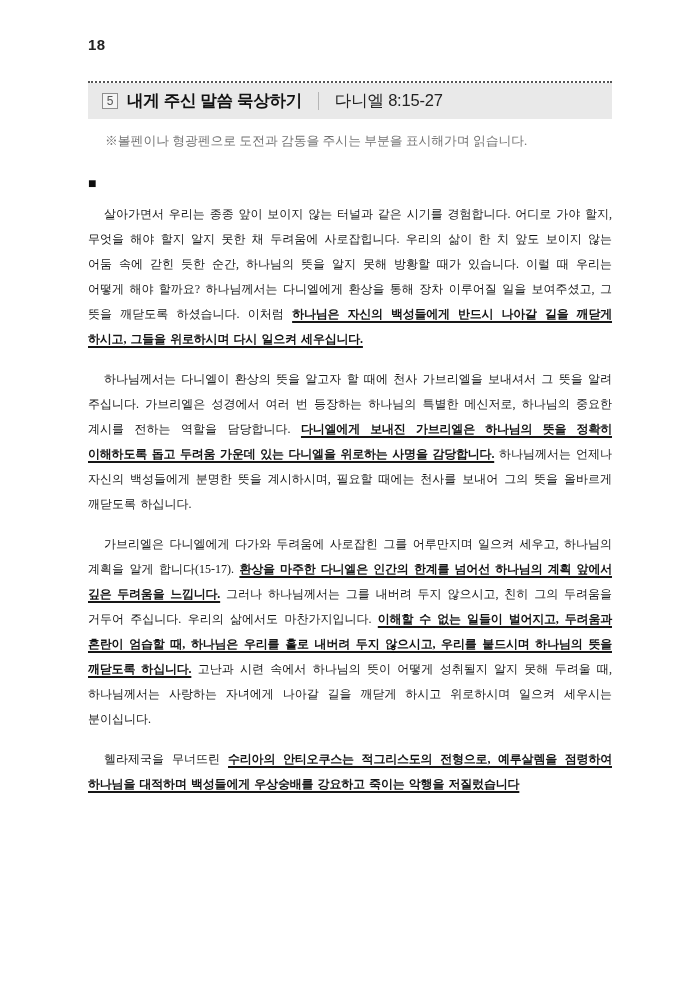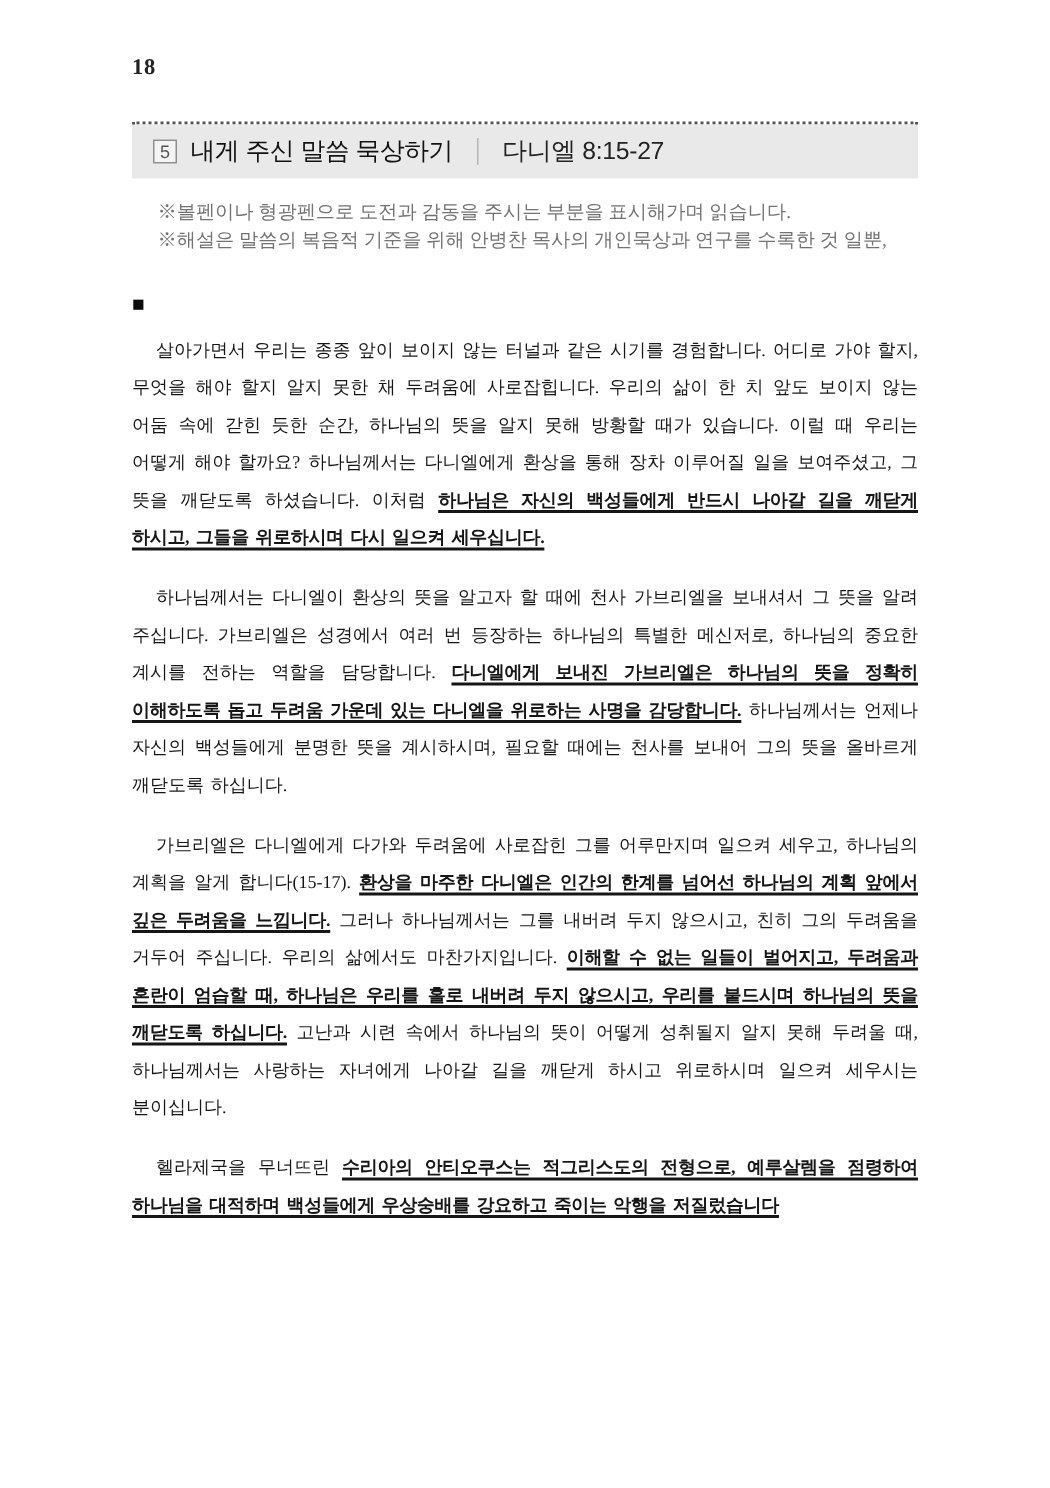--- a/index.html
+++ b/index.html
@@ -11,24 +11,24 @@
     overflow:hidden;
     font-family:"Liberation Serif","DejaVu Serif",serif;
     box-sizing:border-box;
   }
   .content{
     padding:36px 88px 0 88px;
     box-sizing:border-box;
   }
   
   .page-header{
-    font-family:Liberation Serif, serif;
+    font-family:Liberation Sans, sans-serif;
     font-size:13px;
     color:#222;
-    display:flex;align-items:center;gap:8px;
+    display:flex;align-items:flex-start;gap:8px;
     height:18px;
   }
   .page-num{font-size:15px;font-weight:bold;letter-spacing:0.5px;}
   .book-title{font-size:13px;}
   
   .rule-box{margin-top:27px;}
   .dotted-rule{border-top:2px dotted #555;height:0;}
   .section-box{
     background:#e9e9e9;
     height:36px;
@@ -39,21 +39,21 @@
   .num-badge{
     display:inline-flex;align-items:center;justify-content:center;
     width:16px;height:16px;
     border:1px solid #8f8f8f;
     background:#f4f4f4;
     color:#555;
     font-size:12px;line-height:1;
     margin-right:9px;
     box-sizing:border-box;
   }
-  .sec-title{font-size:16.5px;font-weight:normal;color:#111;letter-spacing:-0.3px;}
+  .sec-title{font-size:16.5px;font-weight:bold;color:#111;letter-spacing:-0.3px;}
   .sec-divider{width:1px;height:18px;background:#b5b5b5;margin:0 16px;}
   .sec-scripture{font-size:16.5px;color:#222;letter-spacing:-0.2px;}
   
   .notes{
     margin-top:13px;
     padding-left:17px;
     font-size:12.8px;
     line-height:19px;
     color:#737373;
     word-break:keep-all;
@@ -105,21 +105,20 @@
       <div class="section-box">
         <span class="num-badge">5</span>
         <span class="sec-title">내게 주신 말씀 묵상하기</span>
         <span class="sec-divider"></span>
         <span class="sec-scripture">다니엘 8:15-27</span>
       </div>
     </div>
 
     <div class="notes" id="notes">
         <div class="note-line">※볼펜이나 형광펜으로 도전과 감동을 주시는 부분을 표시해가며 읽습니다.</div>
-        <div class="note-line">※해설은 말씀의 복음적 기준을 위해 안병찬 목사의 개인묵상과 연구를 수록한 것 일뿐,</div>
       </div>
 
     <h2 class="heading">
       <span class="heading-marker">■</span>
     </h2>
 
     <div class="body-text" id="paragraphs">
         <p class="para"><span>살아가면서 우리는 종종 앞이 보이지 않는 터널과 같은 시기를 경험합니다. 어디로 가야 할지, 무엇을 해야 할지 알지 못한 채 두려움에 사로잡힙니다. 우리의 삶이 한 치 앞도 보이지 않는 어둠 속에 갇힌 듯한 순간, 하나님의 뜻을 알지 못해 방황할 때가 있습니다. 이럴 때 우리는 어떻게 해야 할까요?  하나님께서는 다니엘에게 환상을 통해 장차 이루어질 일을 보여주셨고, 그 뜻을 깨닫도록 하셨습니다. 이처럼 </span><span class="em">하나님은 자신의 백성들에게 반드시 나아갈 길을 깨닫게 하시고, 그들을 위로하시며 다시 일으켜 세우십니다.</span></p>
         <p class="para"><span>하나님께서는 다니엘이 환상의 뜻을 알고자 할 때에 천사 가브리엘을 보내셔서 그 뜻을 알려 주십니다. 가브리엘은 성경에서 여러 번 등장하는 하나님의 특별한 메신저로, 하나님의 중요한 계시를 전하는 역할을 담당합니다. </span><span class="em">다니엘에게 보내진 가브리엘은 하나님의 뜻을 정확히 이해하도록 돕고 두려움 가운데 있는 다니엘을 위로하는 사명을 감당합니다.</span><span> 하나님께서는 언제나 자신의 백성들에게 분명한 뜻을 계시하시며, 필요할 때에는 천사를 보내어 그의 뜻을 올바르게 깨닫도록 하십니다.</span></p>
         <p class="para"><span>가브리엘은 다니엘에게 다가와 두려움에 사로잡힌 그를 어루만지며 일으켜 세우고, 하나님의 계획을 알게 합니다(15-17). </span><span class="em">환상을 마주한 다니엘은 인간의 한계를 넘어선 하나님의 계획 앞에서 깊은 두려움을 느낍니다.</span><span> 그러나 하나님께서는 그를 내버려 두지 않으시고, 친히 그의 두려움을 거두어 주십니다. 우리의 삶에서도 마찬가지입니다. </span><span class="em">이해할 수 없는 일들이 벌어지고, 두려움과 혼란이 엄습할 때, 하나님은 우리를 홀로 내버려 두지 않으시고, 우리를 붙드시며 하나님의 뜻을 깨닫도록 하십니다.</span><span> 고난과 시련 속에서 하나님의 뜻이 어떻게 성취될지 알지 못해 두려울 때, 하나님께서는 사랑하는 자녀에게 나아갈 길을 깨닫게 하시고 위로하시며 일으켜 세우시는 분이십니다.</span></p>

